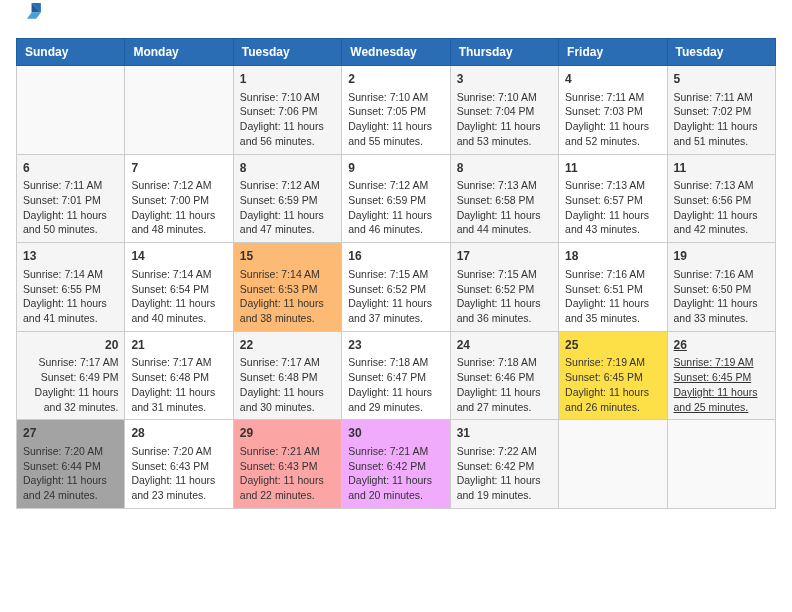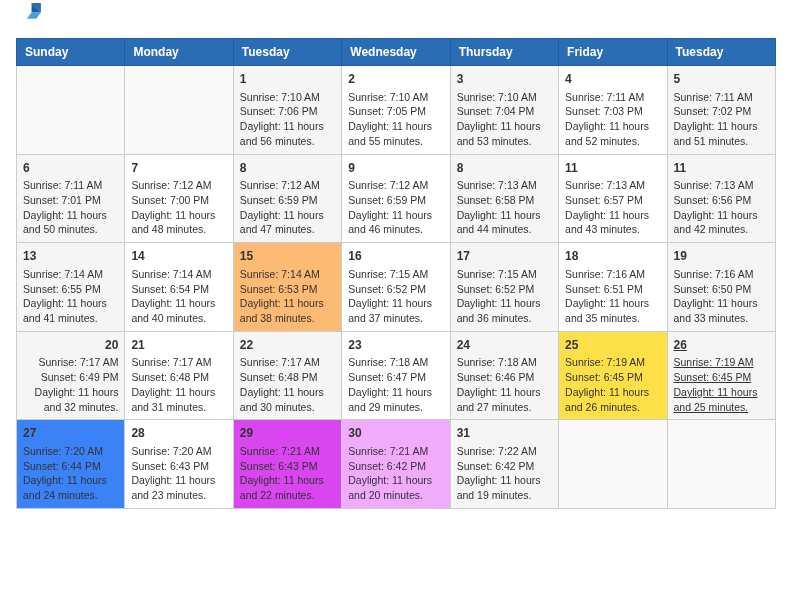--- a/index.html
+++ b/index.html
@@ -298,33 +298,33 @@
 Daylight: 11 hours and 26 minutes.</div>
           </td>
           <td style="background: rgb(245, 245, 245); text-decoration: underline;">
             <span class="day-num">26</span>
             <div class="day-info" style="white-space: pre-line;">Sunrise: 7:19 AM
 Sunset: 6:45 PM
 Daylight: 11 hours and 25 minutes.</div>
           </td>
         </tr>
         <tr>
-          <td style="background: #3b82f6;">
+          <td style="background: #a3a3a3;">
             <span class="day-num">27</span>
             <div class="day-info" style="white-space: pre-line;">Sunrise: 7:20 AM
 Sunset: 6:44 PM
 Daylight: 11 hours and 24 minutes.</div>
           </td>
           <td style="background: rgb(255, 255, 255);">
             <span class="day-num">28</span>
             <div class="day-info" style="white-space: pre-line;">Sunrise: 7:20 AM
 Sunset: 6:43 PM
 Daylight: 11 hours and 23 minutes.</div>
           </td>
-          <td style="background: #d946ef;">
+          <td style="background: #fca5a5;">
             <span class="day-num">29</span>
             <div class="day-info" style="white-space: pre-line;">Sunrise: 7:21 AM
 Sunset: 6:43 PM
 Daylight: 11 hours and 22 minutes.</div>
           </td>
           <td style="background: #f0abfc; margin-left: 20px;">
             <span class="day-num">30</span>
             <div class="day-info" style="white-space: pre-line;">Sunrise: 7:21 AM
 Sunset: 6:42 PM
 Daylight: 11 hours and 20 minutes.</div>

